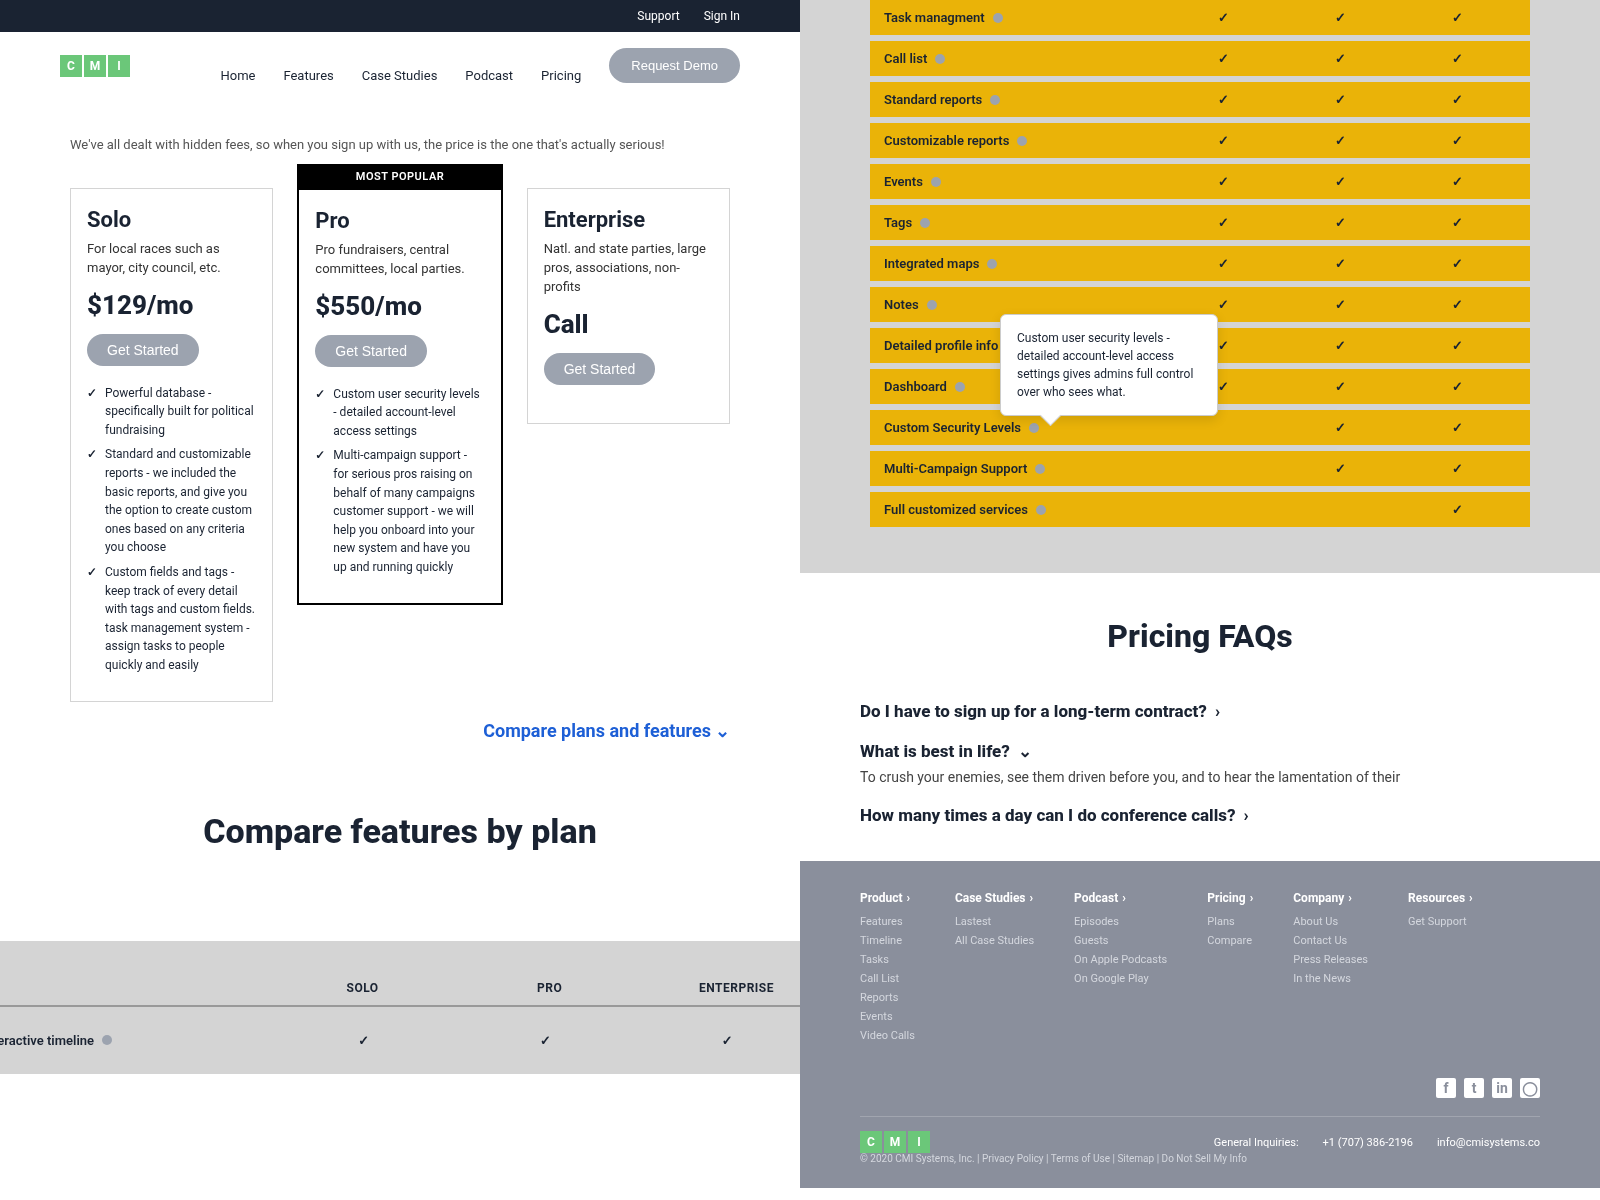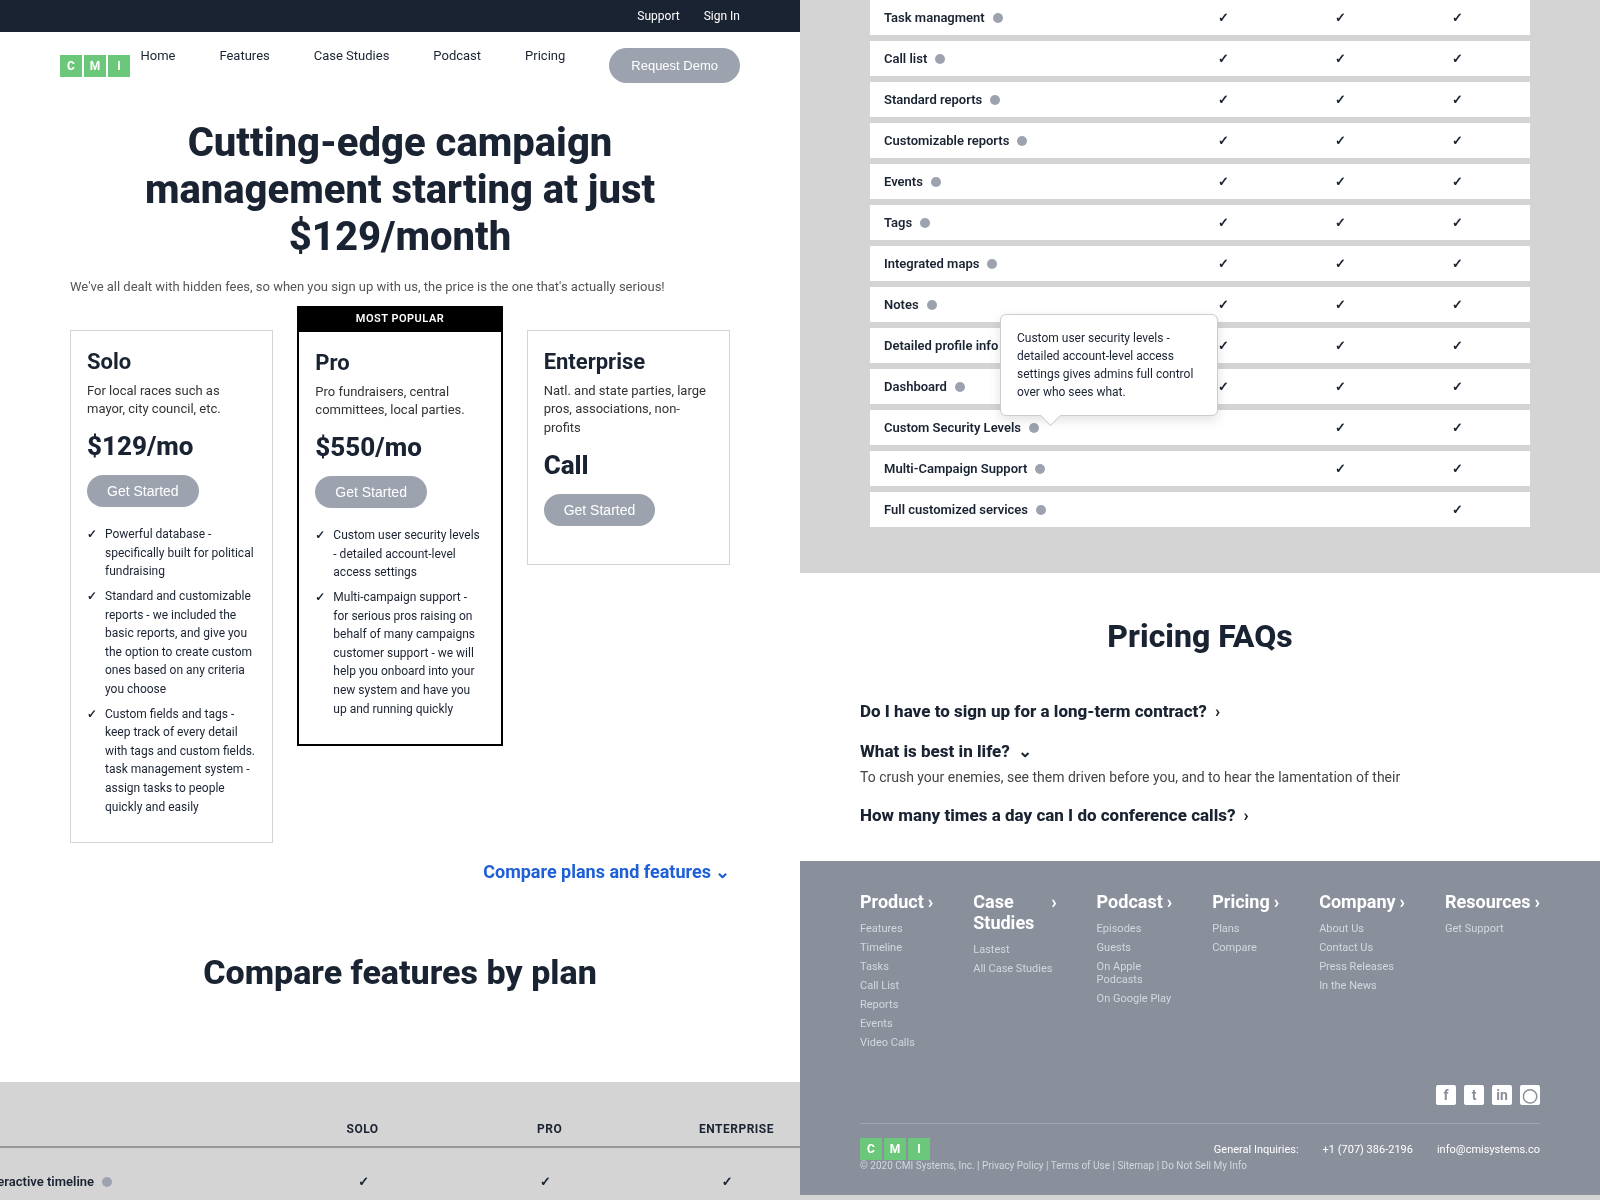--- a/index.html
+++ b/index.html
@@ -9,21 +9,21 @@
 .col-right { background: #d4d4d4; }
 
 
 .topbar { background: #1a2332; color: #fff; display: flex; justify-content: flex-end; height: 32px; align-items: center; padding-right: 60px; gap: 24px; font-size: 12px; }
 .topbar a { color: #fff; text-decoration: none; cursor: pointer; }
 
 
 .nav { display: flex; align-items: center; justify-content: space-between; padding: 16px 60px; }
 .logo { display: flex; gap: 2px; }
 .logo span { background: #6bc779; color: #fff; font-weight: 700; width: 22px; height: 22px; display: flex; align-items: center; justify-content: center; font-size: 12px; }
-.nav-links { display: flex; gap: 44px; align-items: flex-start; font-size: 13px; }
+.nav-links { display: flex; gap: 28px; align-items: flex-end; font-size: 13px; }
 .nav-links a { color: #1a2332; text-decoration: none; cursor: pointer; }
 .demo-btn { background: #9ca3af; color: #fff; border: none; border-radius: 24px; padding: 10px 22px; font-size: 13px; cursor: pointer; }
 
 
 .hero { padding: 20px 70px 12px; }
 .hero h1 { font-size: 40px; font-weight: 800; line-height: 1.18; color: #1a2332; text-align: center; max-width: 640px; margin: 0 auto; }
 .hero p { font-size: 13px; color: #555; text-align: left; margin-top: 18px; }
 
 
 .cards { display: flex; gap: 24px; padding: 24px 70px 8px; align-items: flex-start; }
@@ -51,38 +51,38 @@
 .ctable .thead .fcol { flex: 1.6; }
 .ctable .thead .pcol { flex: 1; text-align: center; font-size: 12px; font-weight: 700; letter-spacing: 0.5px; }
 .frow { display: flex; align-items: center; background: #fff; margin-bottom: 6px; padding: 10px 12px; border-radius: 2px; }
 .frow.alt { background: transparent; }
 .frow .fcol { flex: 1.6; font-size: 13px; font-weight: 600; display: flex; align-items: center; gap: 8px; }
 .info-dot { width: 10px; height: 10px; border-radius: 50%; background: #9ca3af; display: inline-block; }
 .frow .pcol { flex: 1; text-align: center; font-size: 13px; font-weight: 700; }
 
 
 .right-rows { padding: 0 70px 40px; }
-.frow2 { display: flex; align-items: center; background: #ffffff; margin-bottom: 6px; padding: 10px 14px; position: relative; }
+.frow2 { display: flex; align-items: center; background: #eab308; margin-bottom: 6px; padding: 10px 14px; position: relative; }
 .frow2 .fname { flex: 2.4; font-size: 13px; font-weight: 600; display: flex; align-items: center; gap: 8px; }
 .frow2 .chk { flex: 1; text-align: center; font-size: 13px; font-weight: 700; }
 
 .tooltip { position: absolute; background: #fff; border: 1px solid #ccc; border-radius: 6px; box-shadow: 0 4px 12px rgba(0,0,0,0.12); padding: 14px 16px; font-size: 12px; line-height: 1.5; width: 218px; left: 130px; top: -14px; z-index: 5; font-weight: 400; }
 .tooltip::after { content: ""; position: absolute; bottom: -8px; left: 42px; width: 14px; height: 14px; background: #fff; border-right: 1px solid #ccc; border-bottom: 1px solid #ccc; transform: rotate(45deg); }
 
 
 .faq { background: #fff; padding: 44px 60px 26px; }
 .faq h2 { text-align: center; font-size: 32px; font-weight: 800; margin-bottom: 36px; }
 .faq-item { padding: 10px 0; }
 .faq-q { font-size: 17px; font-weight: 800; display: flex; align-items: center; gap: 8px; cursor: pointer; }
 .faq-a { font-size: 14px; color: #444; margin-top: 8px; }
 
 
 .footer { background: #8a8f9c; color: #fff; padding: 30px 60px 24px; font-size: 12px; }
 .footer-cols { display: flex; gap: 40px; margin-bottom: 30px; }
-.footer-col h4 { font-size: 18px; font-weight: 700; margin-bottom: 10px; display: flex; align-items: flex-start; gap: 4px; cursor: pointer; }
+.footer-col h4 { font-size: 12px; font-weight: 700; margin-bottom: 10px; display: flex; align-items: flex-start; gap: 4px; cursor: pointer; }
 .footer-col a { display: block; color: #d4d7de; text-decoration: none; font-size: 11px; margin-bottom: 6px; cursor: pointer; }
 .social { display: flex; gap: 8px; justify-content: flex-end; margin: 18px 0; }
 .social span { width: 20px; height: 20px; background: #fff; display: flex; align-items: center; justify-content: center; color: #8a8f9c; font-size: 14px; font-weight: 700; border-radius: 2px; cursor: pointer; }
 .footer-bottom { display: flex; justify-content: space-between; align-items: center; border-top: 1px solid rgba(255,255,255,0.2); padding-top: 14px; margin-top: 10px; }
 .footer-bottom .logo span { background: #6bc779; }
 .legal { font-size: 10px; color: #d4d7de; }
 .inquiries { display: flex; gap: 24px; font-size: 11px; align-items: center; }
 </style>
 </head>
 <body>
@@ -105,21 +105,20 @@
         <a>Home</a>
         <a>Features</a>
         <a>Case Studies</a>
         <a>Podcast</a>
         <a>Pricing</a>
         <button class="demo-btn">Request Demo</button>
       </div>
     </div>
 
     <div class="hero">
-      <h1>Cutting-edge campaign management starting at just $129/month</h1>
       <p>We've all dealt with hidden fees, so when you sign up with us, the price is the one that's actually serious!</p>
     </div>
 
     <div class="cards">
       <div class="card">
         <h3>Solo</h3>
         <div class="desc">For local races such as mayor, city council, etc.</div>
         <div class="price">$129/mo</div>
         <button class="cta">Get Started</button>
         <ul>

